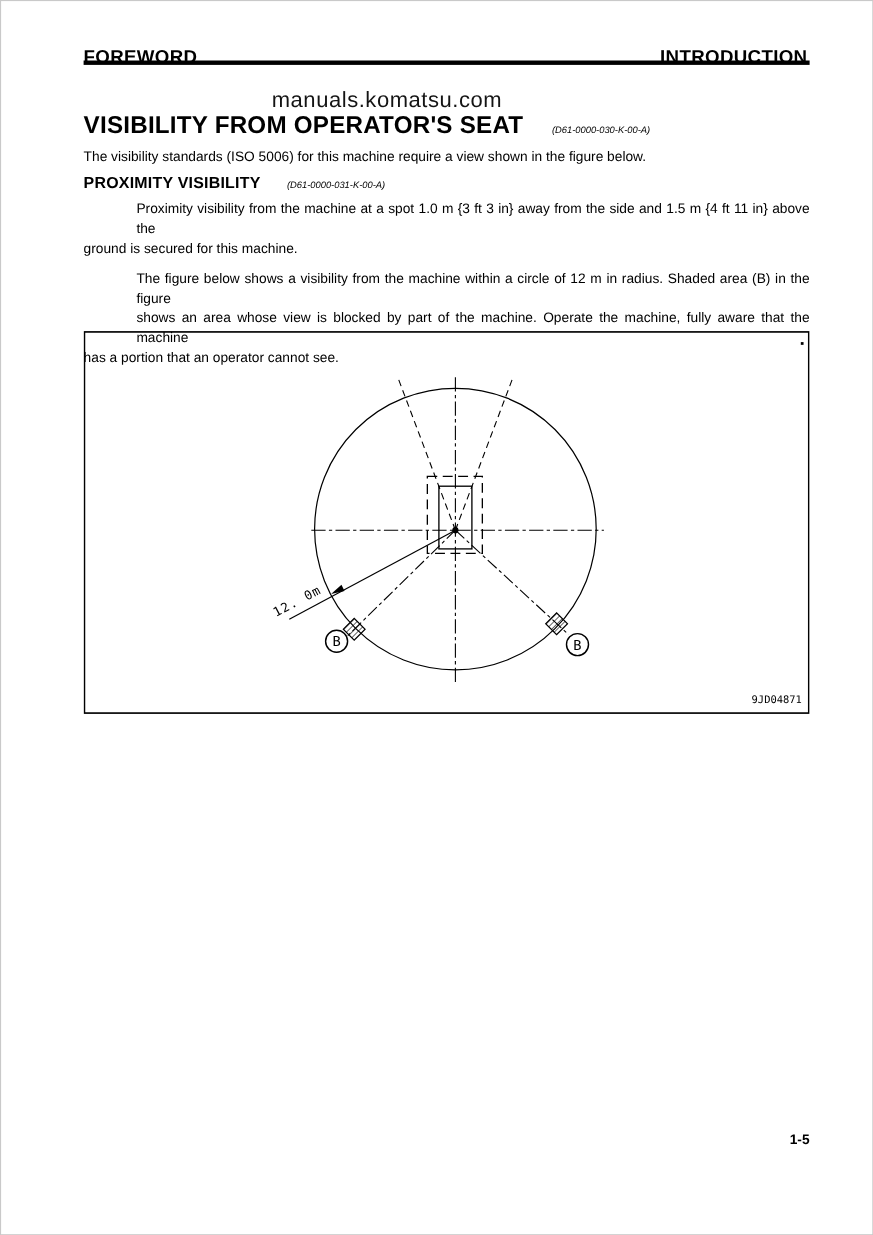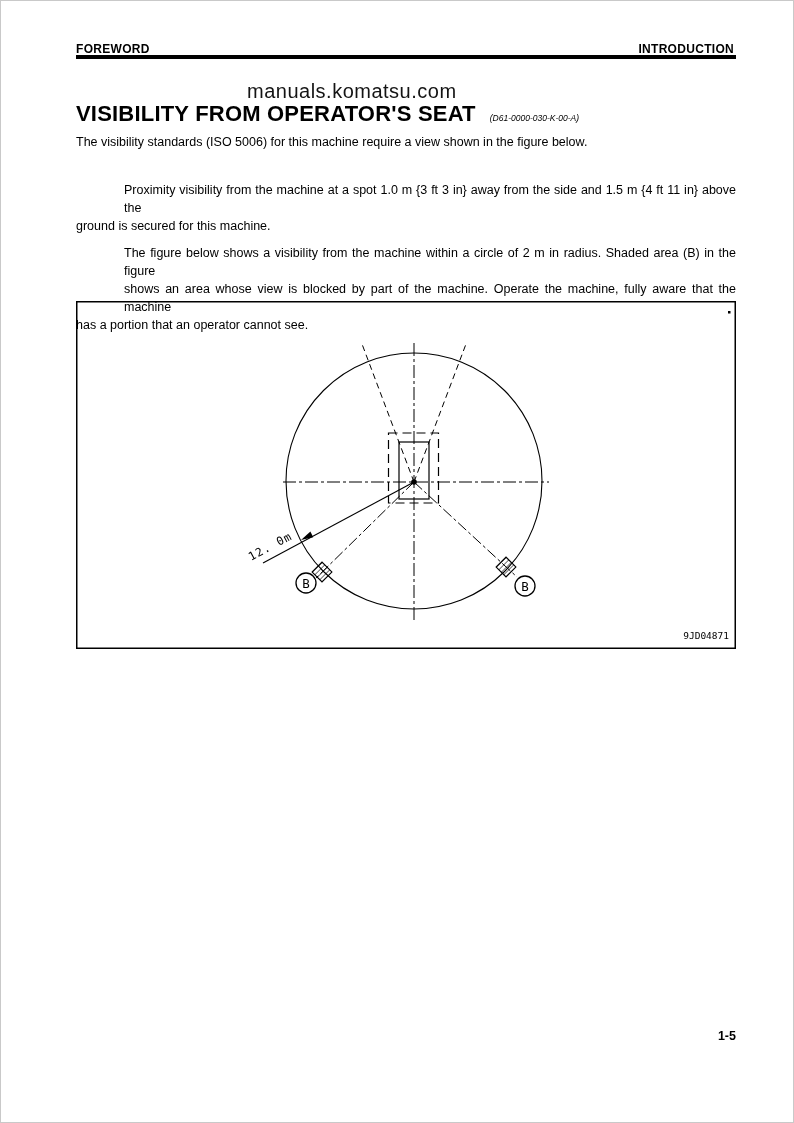--- a/index.html
+++ b/index.html
@@ -7,25 +7,25 @@
     position:relative;
     width:794px;height:1123px;
     background:#ffffff;
     border:1px solid #c9c9c9;
     box-sizing:border-box;
     font-family:"Liberation Sans", sans-serif;
     color:#000;
     overflow:hidden;
   }
   .abs{position:absolute;}
-  .hdr{font-size:12px;font-weight:bold;letter-spacing:.3px;}
+  .hdr{font-size:17px;font-weight:bold;letter-spacing:.3px;}
   .hdr-rule{position:absolute;left:75px;top:54px;width:660px;height:4px;background:#000;}
   .title-row{position:absolute;left:75px;top:100px;display:flex;align-items:baseline;gap:14px;}
   .doc-title{font-size:22px;font-weight:bold;letter-spacing:.2px;white-space:nowrap;}
-  .sen-code{font-size:8.5px;font-style:italic;white-space:nowrap;}
+  .sen-code{font-size:8.5px;font-style:italic;white-space:nowrap;margin-left:12px;}
   .h3-row{position:absolute;display:flex;align-items:baseline;gap:12px;left:75px;}
   .h3{font-size:14.5px;font-weight:bold;letter-spacing:.2px;white-space:nowrap;}
   .para{position:absolute;left:75px;width:660px;font-size:12.5px;line-height:18px;}
   .jline{text-align:justify;text-align-last:justify;margin-left:48px;}
   .lline{text-align:left;}
   .watermark{
     position:absolute;left:246px;top:79px;
     font-size:20px;font-weight:400;letter-spacing:.5px;
     color:rgba(0,0,0,.92);white-space:nowrap;z-index:5;
   }
@@ -46,27 +46,31 @@
 
   <div class="title-row">
     <span class="doc-title">VISIBILITY FROM OPERATOR'S SEAT</span>
     <span class="sen-code">(D61-0000-030-K-00-A)</span>
   </div>
 
   <div class="para" style="top:132px;">
     <div class="lline">The visibility standards (ISO 5006) for this machine require a view shown in the figure below.</div>
   </div>
 
+  <div class="h3-row" style="top:158px;">
+    <span class="h3">PROXIMITY VISIBILITY</span>
+    <span class="sen-code">(D61-0000-031-K-00-A)</span>
+  </div>
   <div class="para" style="top:180px;">
     <div class="jline">Proximity visibility from the machine at a spot 1.0 m {3 ft 3 in} away from the side and 1.5 m {4 ft 11 in} above the</div>
     <div class="lline">ground is secured for this machine.</div>
   </div>
 
   <div class="para" style="top:243px;">
-    <div class="jline">The figure below shows a visibility from the machine within a circle of 2 m in radius. Shaded area (B) in the figure</div>
+    <div class="jline">The figure below shows a visibility from the machine within a circle of 12 m in radius. Shaded area (B) in the figure</div>
     <div class="jline">shows an area whose view is blocked by part of the machine. Operate the machine, fully aware that the machine</div>
     <div class="lline">has a portion that an operator cannot see.</div>
   </div>
 
   <div class="figure-wrap">
     <svg width="660" height="348" viewBox="0 0 660 348">
       <defs>
         <pattern id="hatch" patternUnits="userSpaceOnUse" width="3.5" height="3.5">
           <line x1="0" y1="0" x2="0" y2="3.5" stroke="#000" stroke-width="1.1"></line>
         </pattern>

